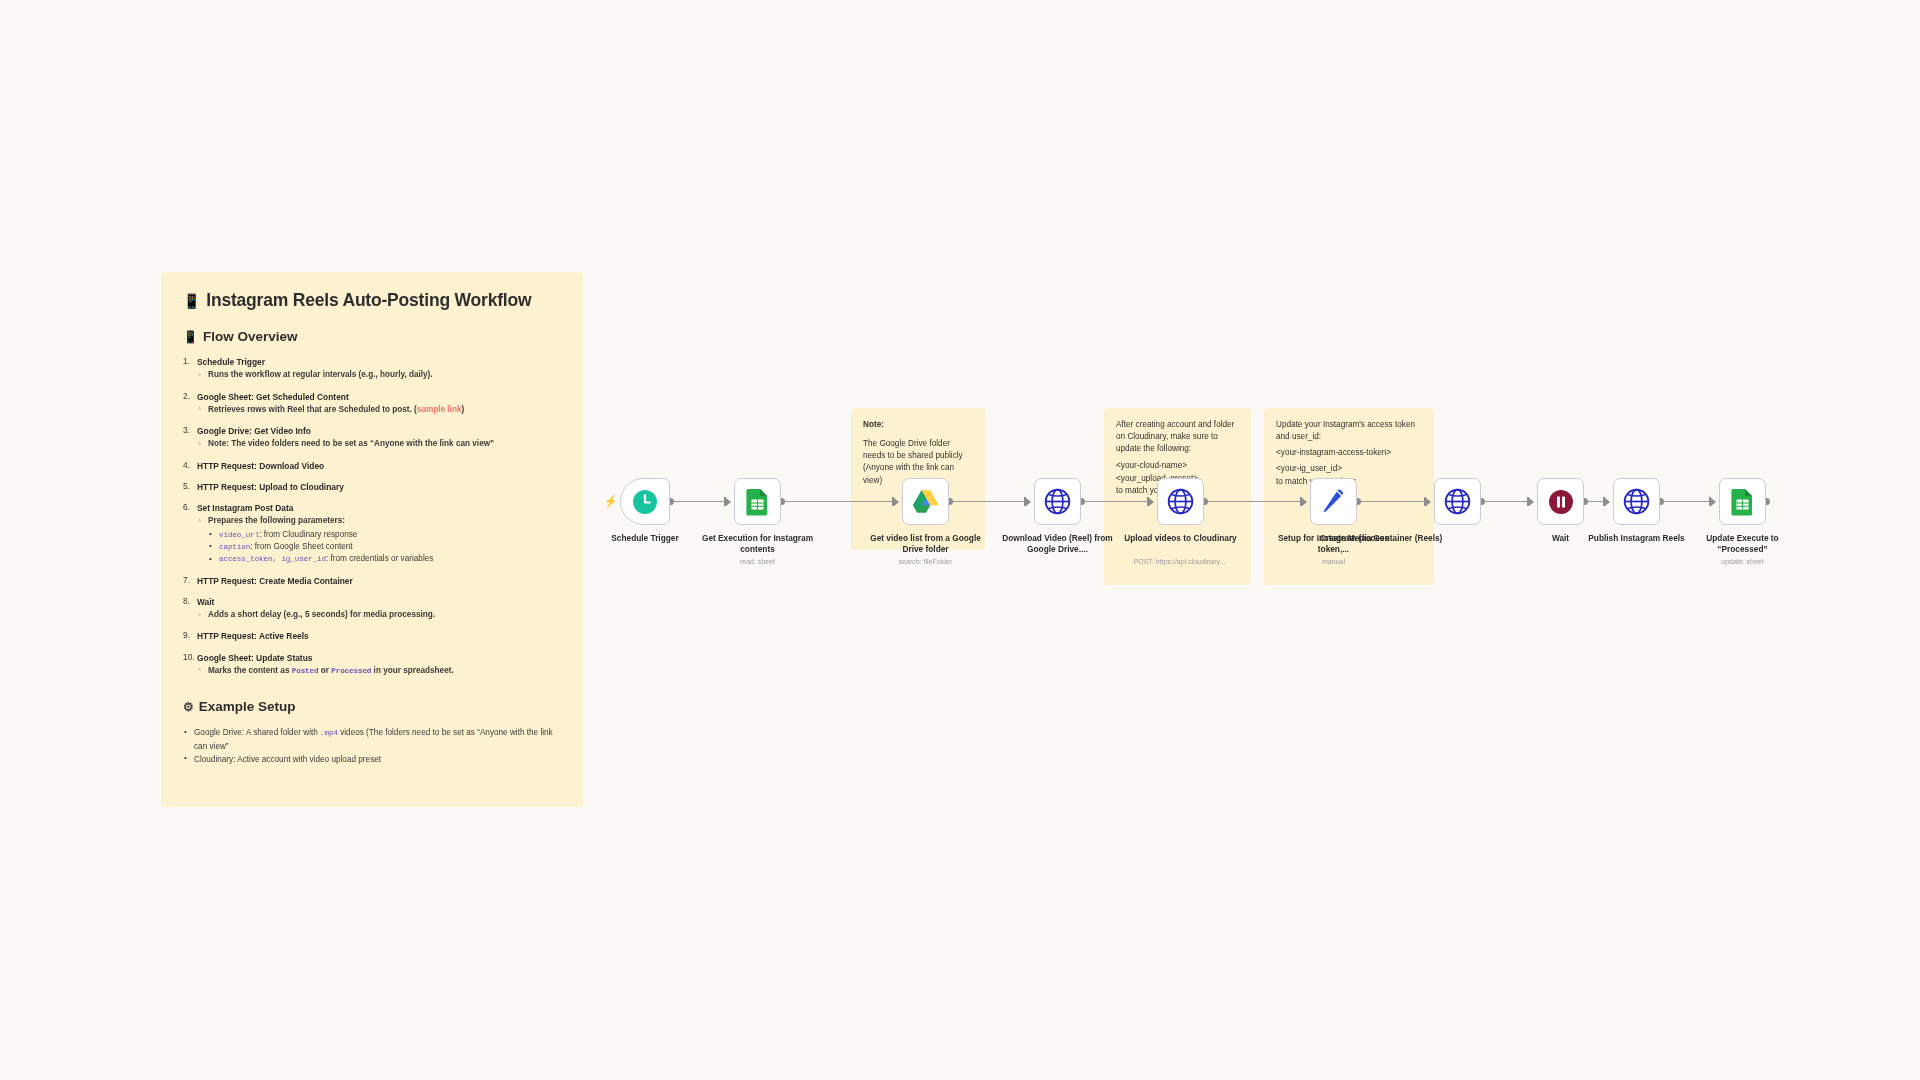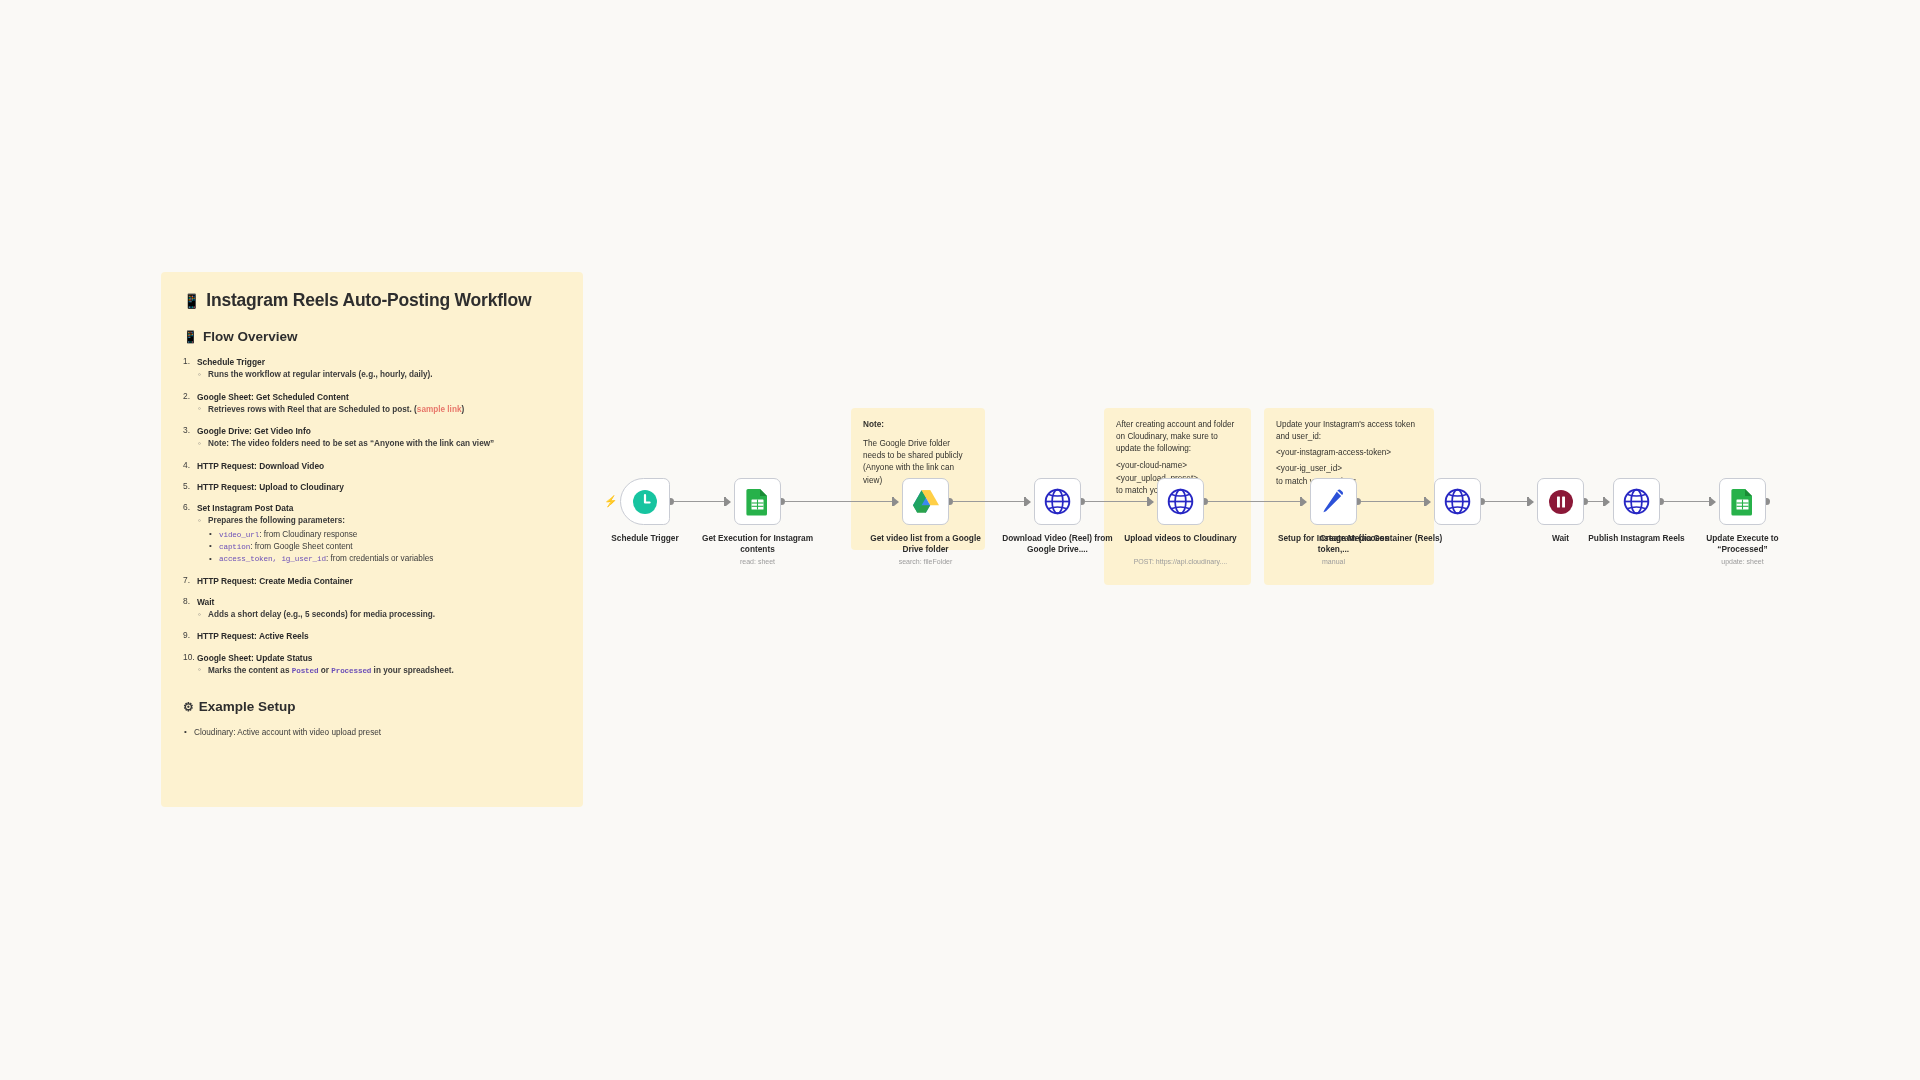--- a/index.html
+++ b/index.html
@@ -303,20 +303,21 @@
           </ul>
         </li>
       </ol>
 
     <div class="doc-h2" style="margin-top:22px">
       <span class="ico-glyph small">⚙</span>
       <span>Example Setup</span>
     </div>
 
     <ul class="bullets" id="setup-list">
+        <li>Google Drive: A shared folder with <code class="cd">.mp4</code> videos (The folders need to be set as “Anyone with the link can view”</li>
         <li>Cloudinary: Active account with video upload preset</li>
       </ul>
   </div>
 
   <div class="sticky sticky-note" style="left:851px; top:408px; width:134px; height:142px;">
     <div style="font-weight:bold">Note:</div>
     <div class="sn-gap"></div>
     <div>The Google Drive folder needs to be shared publicly (Anyone with the link can view)</div>
   </div>
 

